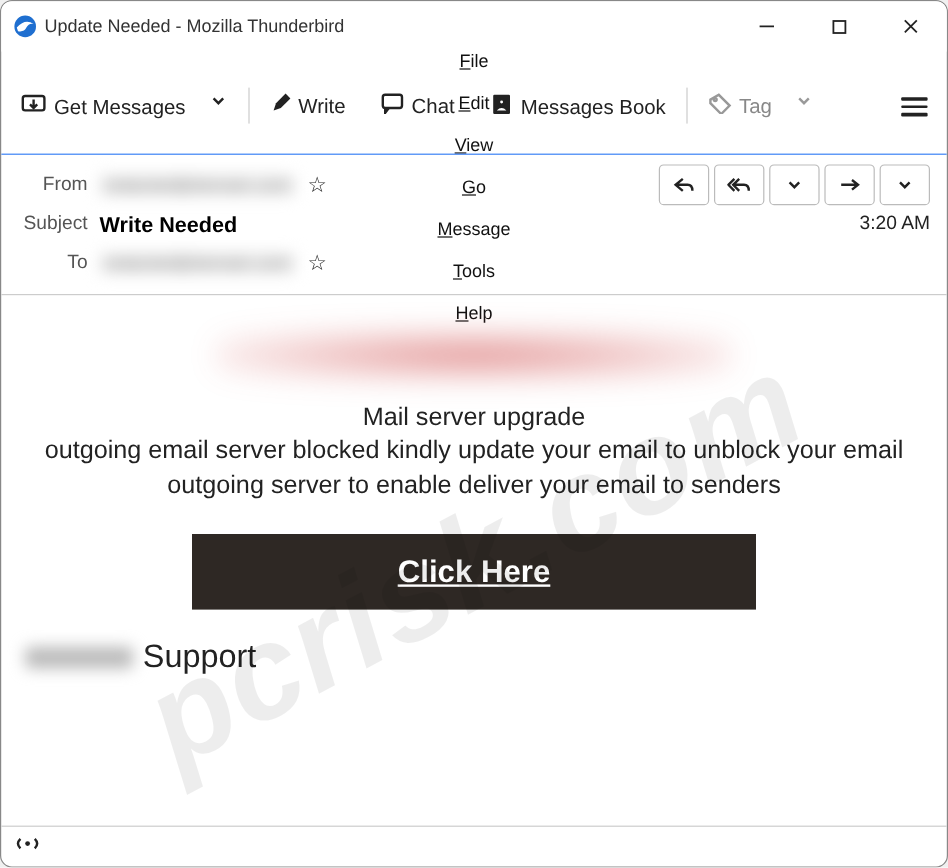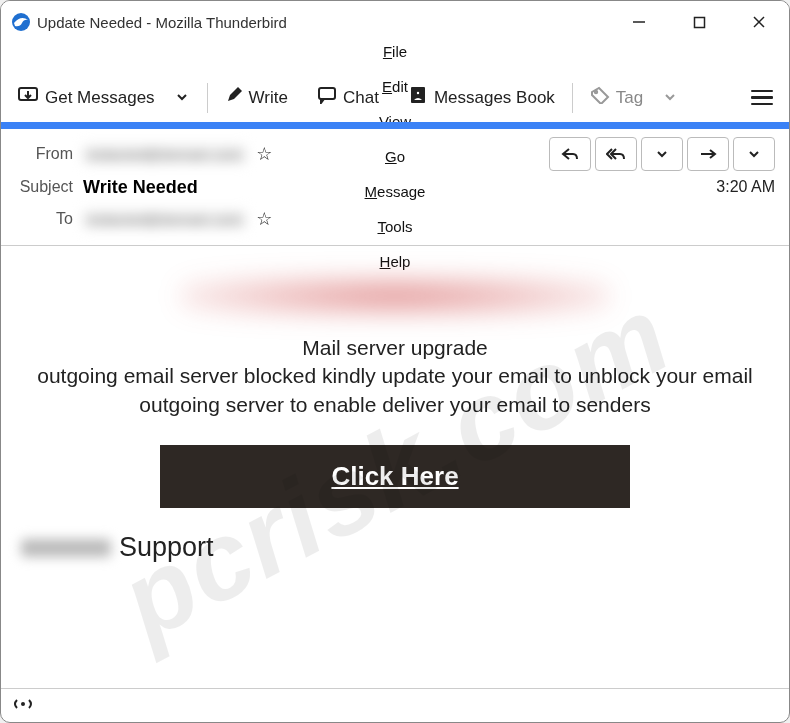--- a/index.html
+++ b/index.html
@@ -61,24 +61,24 @@
     border-bottom: 1px solid transparent;
     flex-direction: column;
   }
   .menubar .menuitem { cursor: default; }
   .menubar .underline { text-decoration: underline; text-decoration-thickness:1px; }
 
   
   .toolbar {
     height: 56px;
     display: flex;
-    align-items: center;
+    align-items: flex-start;
     padding: 0 10px;
     gap: 7px;
-    border-bottom: 7px solid #3b82f6;
+    border-bottom: 1px solid #3b82f6;
   }
   .toolbtn {
     display:flex; align-items:center; gap:6px;
     font-size: 17px;
     color: #222;
     padding: 4px 6px;
     border-right: none;
   }
   .toolbtn svg { fill:none; stroke:#222; stroke-width:2; }
   .sep {

